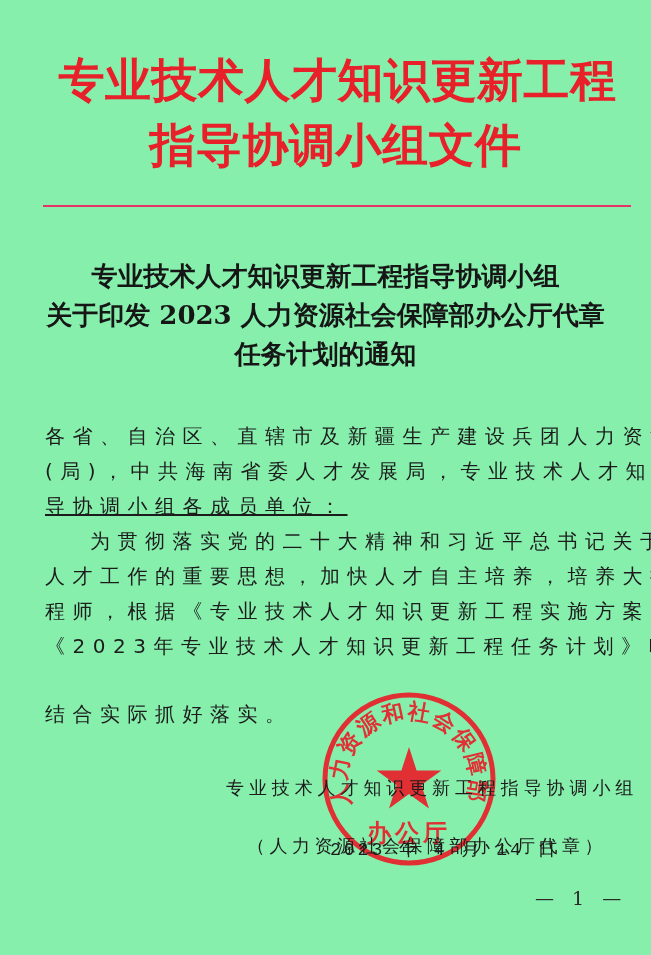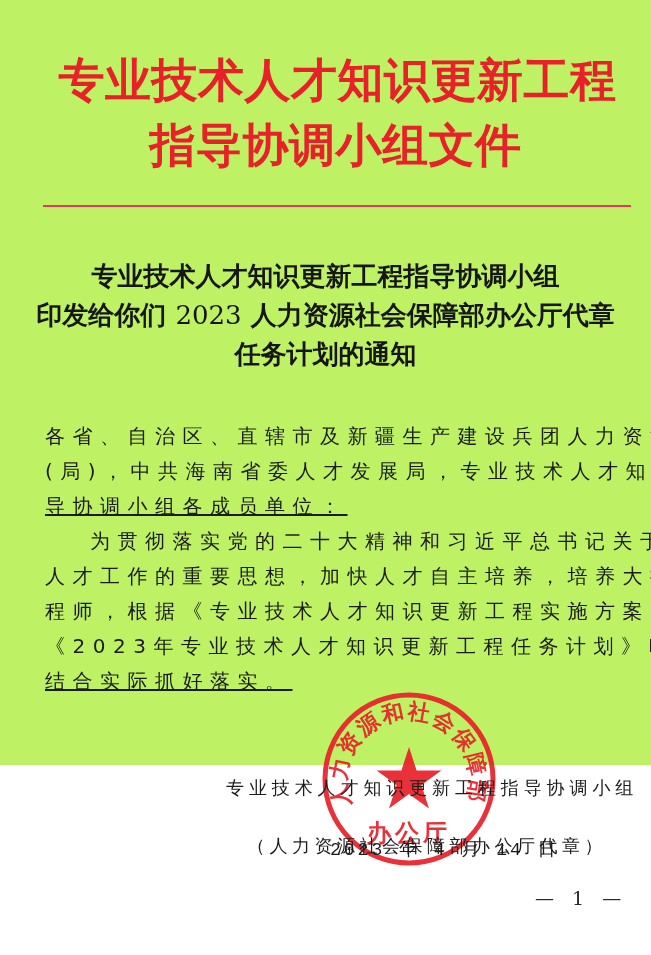--- a/index.html
+++ b/index.html
@@ -11,22 +11,22 @@
       width: 651px;
       height: 955px;
       position: relative;
       overflow: hidden;
       font-family: "DejaVu Serif", "Liberation Serif", serif;
       color: #1a1a1a;
     }
     .page {
       position: absolute;
       left: 0; top: 0;
-      width: 651px; height: 765px;
-      background: #bef264;
+      width: 651px; height: 955px;
+      background: #86efac;
     }
     
     .masthead {
       position: absolute;
       left: 0; width: 651px;
       text-align: center;
       color: #e8202a;
       font-family: "DejaVu Serif", "Liberation Serif", serif;
       font-weight: bold;
       white-space: nowrap;
@@ -59,21 +59,21 @@
       left: 0; width: 651px;
       text-align: center;
       font-family: "DejaVu Serif", "Liberation Serif", serif;
       font-weight: bold;
       font-size: 26px;
       line-height: 34px;
       color: #161616;
       white-space: nowrap;
     }
     .title-line .num {
-      font-weight: normal;
+      font-weight: bold;
     }
     .title-line.t1 { top: 259px; }
     .title-line.t2 { top: 298px; }
     .title-line.t3 { top: 337px; }
 
     
     .body-line {
       position: absolute;
       left: 45px;
       width: 580px;
@@ -127,35 +127,35 @@
 <body>
 
 <div class="page">
 
   <div class="masthead line1">专业技术人才知识更新工程</div>
   <div class="masthead line2">指导协调小组文件</div>
   <div class="red-rule"></div>
 
   <div class="title-line t1">专业技术人才知识更新工程指导协调小组</div>
   <div class="title-line t2">
-    <span>印发给你们</span>
+    <span>关于印发</span>
     <span class="num">2023</span>
     <span>人力资源社会保障部办公厅代章</span>
   </div>
   <div class="title-line t3">任务计划的通知</div>
 
   <div class="body-line" style="top:422px;">各省、自治区、直辖市及新疆生产建设兵团人力资源社会保障厅</div>
   <div class="body-line" style="top:457px;">(局)，中共海南省委人才发展局，专业技术人才知识更新工程指</div>
   <div class="body-line" style="top:492px;text-decoration:underline;">导协调小组各成员单位：</div>
 
   <div class="body-line indent" style="top:527px;">为贯彻落实党的二十大精神和习近平总书记关于做好新时代</div>
   <div class="body-line" style="top:562px;">人才工作的重要思想，加快人才自主培养，培养大批数字技术工</div>
   <div class="body-line" style="top:597px;">程师，根据《专业技术人才知识更新工程实施方案》，现将</div>
   <div class="body-line" style="top:632px;">《2023年专业技术人才知识更新工程任务计划》印发给你们，请</div>
-  <div class="body-line" style="top:667px;text-decoration:underline;">结合实际抓好落实。</div>
+  <div class="body-line" style="top:700px;">结合实际抓好落实。</div>
 
   <svg class="seal" viewBox="0 0 176 176">
     <defs>
       <path id="sealArc" d="M 32 118 A 62 62 0 1 1 146 110" fill="none"></path>
     </defs>
     <circle cx="88" cy="88" r="84" fill="none" stroke="#e8202a" stroke-width="5"></circle>
     <text font-family="DejaVu Serif, Liberation Serif, serif" font-size="22" font-weight="bold" fill="#e8202a" letter-spacing="2">
       <textPath href="#sealArc" startOffset="2%">人力资源和社会保障部</textPath>
     </text>
     <polygon points="88,56 95.6,79.5 120.4,79.5 100.4,94 108,117.5 88,103 68,117.5 75.6,94 55.6,79.5 80.4,79.5" fill="#e8202a"></polygon>

